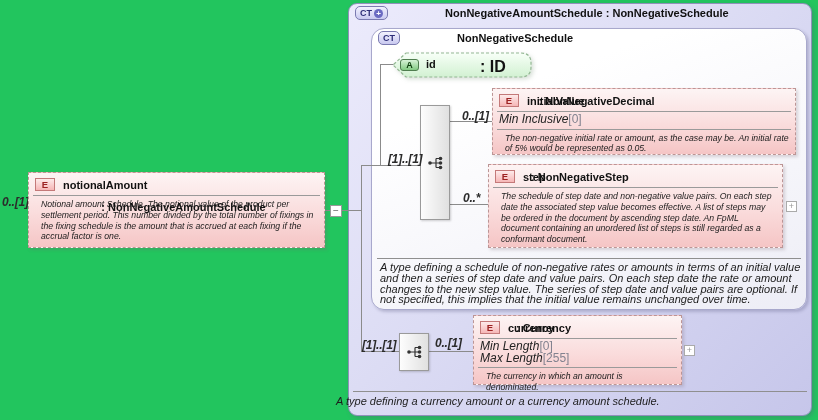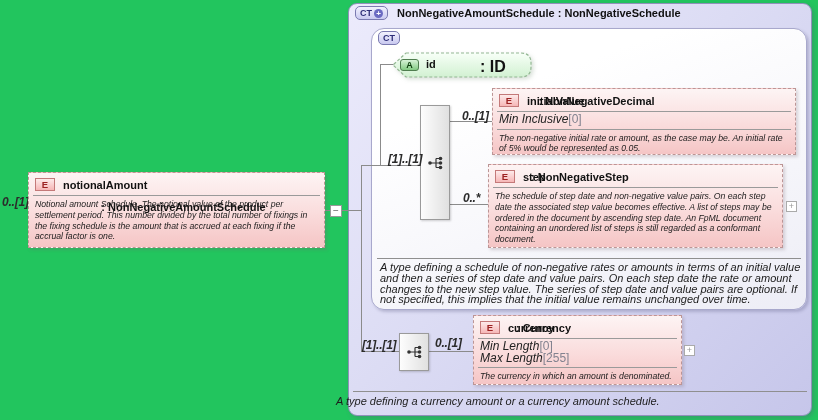--- a/index.html
+++ b/index.html
@@ -22,21 +22,21 @@
     background:linear-gradient(135deg,#ecebfc 0%,#dcdcf4 45%,#c6c6ea 100%);
     box-shadow:2px 2px 4px rgba(90,90,130,0.35); box-sizing:border-box;
   }
   .ct-inner {
     position:absolute; left:371px; top:28px; width:436px; height:282px;
     border:1px solid #a8a8cc; border-radius:13px;
     background:linear-gradient(160deg,#ffffff 25%,#ededf6 100%);
     box-shadow:2px 2px 3px rgba(90,90,130,0.3); box-sizing:border-box;
   }
   .ct-header { position:absolute; display:flex; align-items:center; gap:9px; }
-  .ct-title  { font-size:11px; font-weight:bold; color:#111; white-space:nowrap; }
+  .ct-title  { font-size:11px; font-weight:bold; color:#111; white-space:nowrap;margin-left:48px; }
   .ct-icon {
     height:14px; padding:0 4px; border:1px solid #7a7ab0; border-radius:5px;
     background:linear-gradient(180deg,#f2f2fe,#c9c9f0); color:#2e2e78;
     font-size:9px; font-weight:bold; display:flex; align-items:center; box-sizing:border-box;
   }
   .plus-circle {
     width:9px; height:9px; margin-left:2px; border-radius:50%;
     background:#6a6ac2; color:#fff; font-size:8px; line-height:9px;
     text-align:center; font-weight:bold;
   }
@@ -60,21 +60,21 @@
   }
   .ename { font-size:11px; font-weight:bold; color:#111; min-width:54px; white-space:nowrap; }
   .etype { font-size:11px; font-weight:bold; color:#111; white-space:nowrap; }
   .sep { height:1px; background:#9a9a9a; margin:1px 4px; }
   .facets { padding:1px 0 2px 0; }
   .facet-row { display:flex; padding:0 6px; font-size:12px; line-height:11.5px; }
   .facet-name { font-style:italic; color:#222; min-width:50px; }
   .facet-value { color:#82828f; }
   .anno {
     font-size:8.7px; font-style:italic; color:#1c1c1c;
-    line-height:10.8px; padding:2px 5px 2px 6px;
+    line-height:10.8px; padding:2px 5px 2px 12px;
   }
   
   .attr-wrap { position:absolute; left:392px; top:52px; width:141px; height:26px;
                filter:drop-shadow(2px 2px 2px rgba(100,130,100,0.25)); }
   .attr-wrap svg { position:absolute; left:0; top:0; }
   .a-badge {
     position:absolute; left:8px; top:7px; width:19px; height:12px;
     border:1px solid #4f7d4f; border-radius:3px;
     background:linear-gradient(180deg,#d6f2d6,#82ca82); color:#0c3c0c;
     font-size:9px; font-weight:bold; display:flex; align-items:center;
@@ -111,20 +111,21 @@
     <span class="ct-title">NonNegativeAmountSchedule : NonNegativeSchedule</span>
   </div>
   <div class="sep-abs" style="left:353px; top:391px; width:454px;"></div>
   <div class="type-anno" style="left:336px; top:396px; width:450px;">A type defining a currency amount or a currency amount schedule.</div>
 
   <div class="ct-inner"></div>
   <div class="ct-header" style="left:378px; top:31px;">
     <span class="ct-icon">
       <span>CT</span>
     </span>
+    <span class="ct-title">NonNegativeSchedule</span>
   </div>
   <div class="sep-abs" style="left:377px; top:258px; width:424px;"></div>
   <div class="type-anno" style="left:380px; top:262px; width:422px;">A type defining a schedule of non-negative rates or amounts in terms of an initial value and then a series of step date and value pairs. On each step date the rate or amount changes to the new step value. The series of step date and value pairs are optional. If not specified, this implies that the initial value remains unchanged over time.</div>
 
   <div class="hline" style="left:325px; top:210px; width:37px;"></div>
   <div class="vline" style="left:361px; top:165px; height:187px;"></div>
   <div class="hline" style="left:361px; top:165px; width:60px;"></div>
   <div class="hline" style="left:380px; top:64px; width:14px;"></div>
   <div class="vline" style="left:380px; top:64px; height:102px;"></div>
   <div class="hline" style="left:449px; top:121px; width:44px;"></div>

